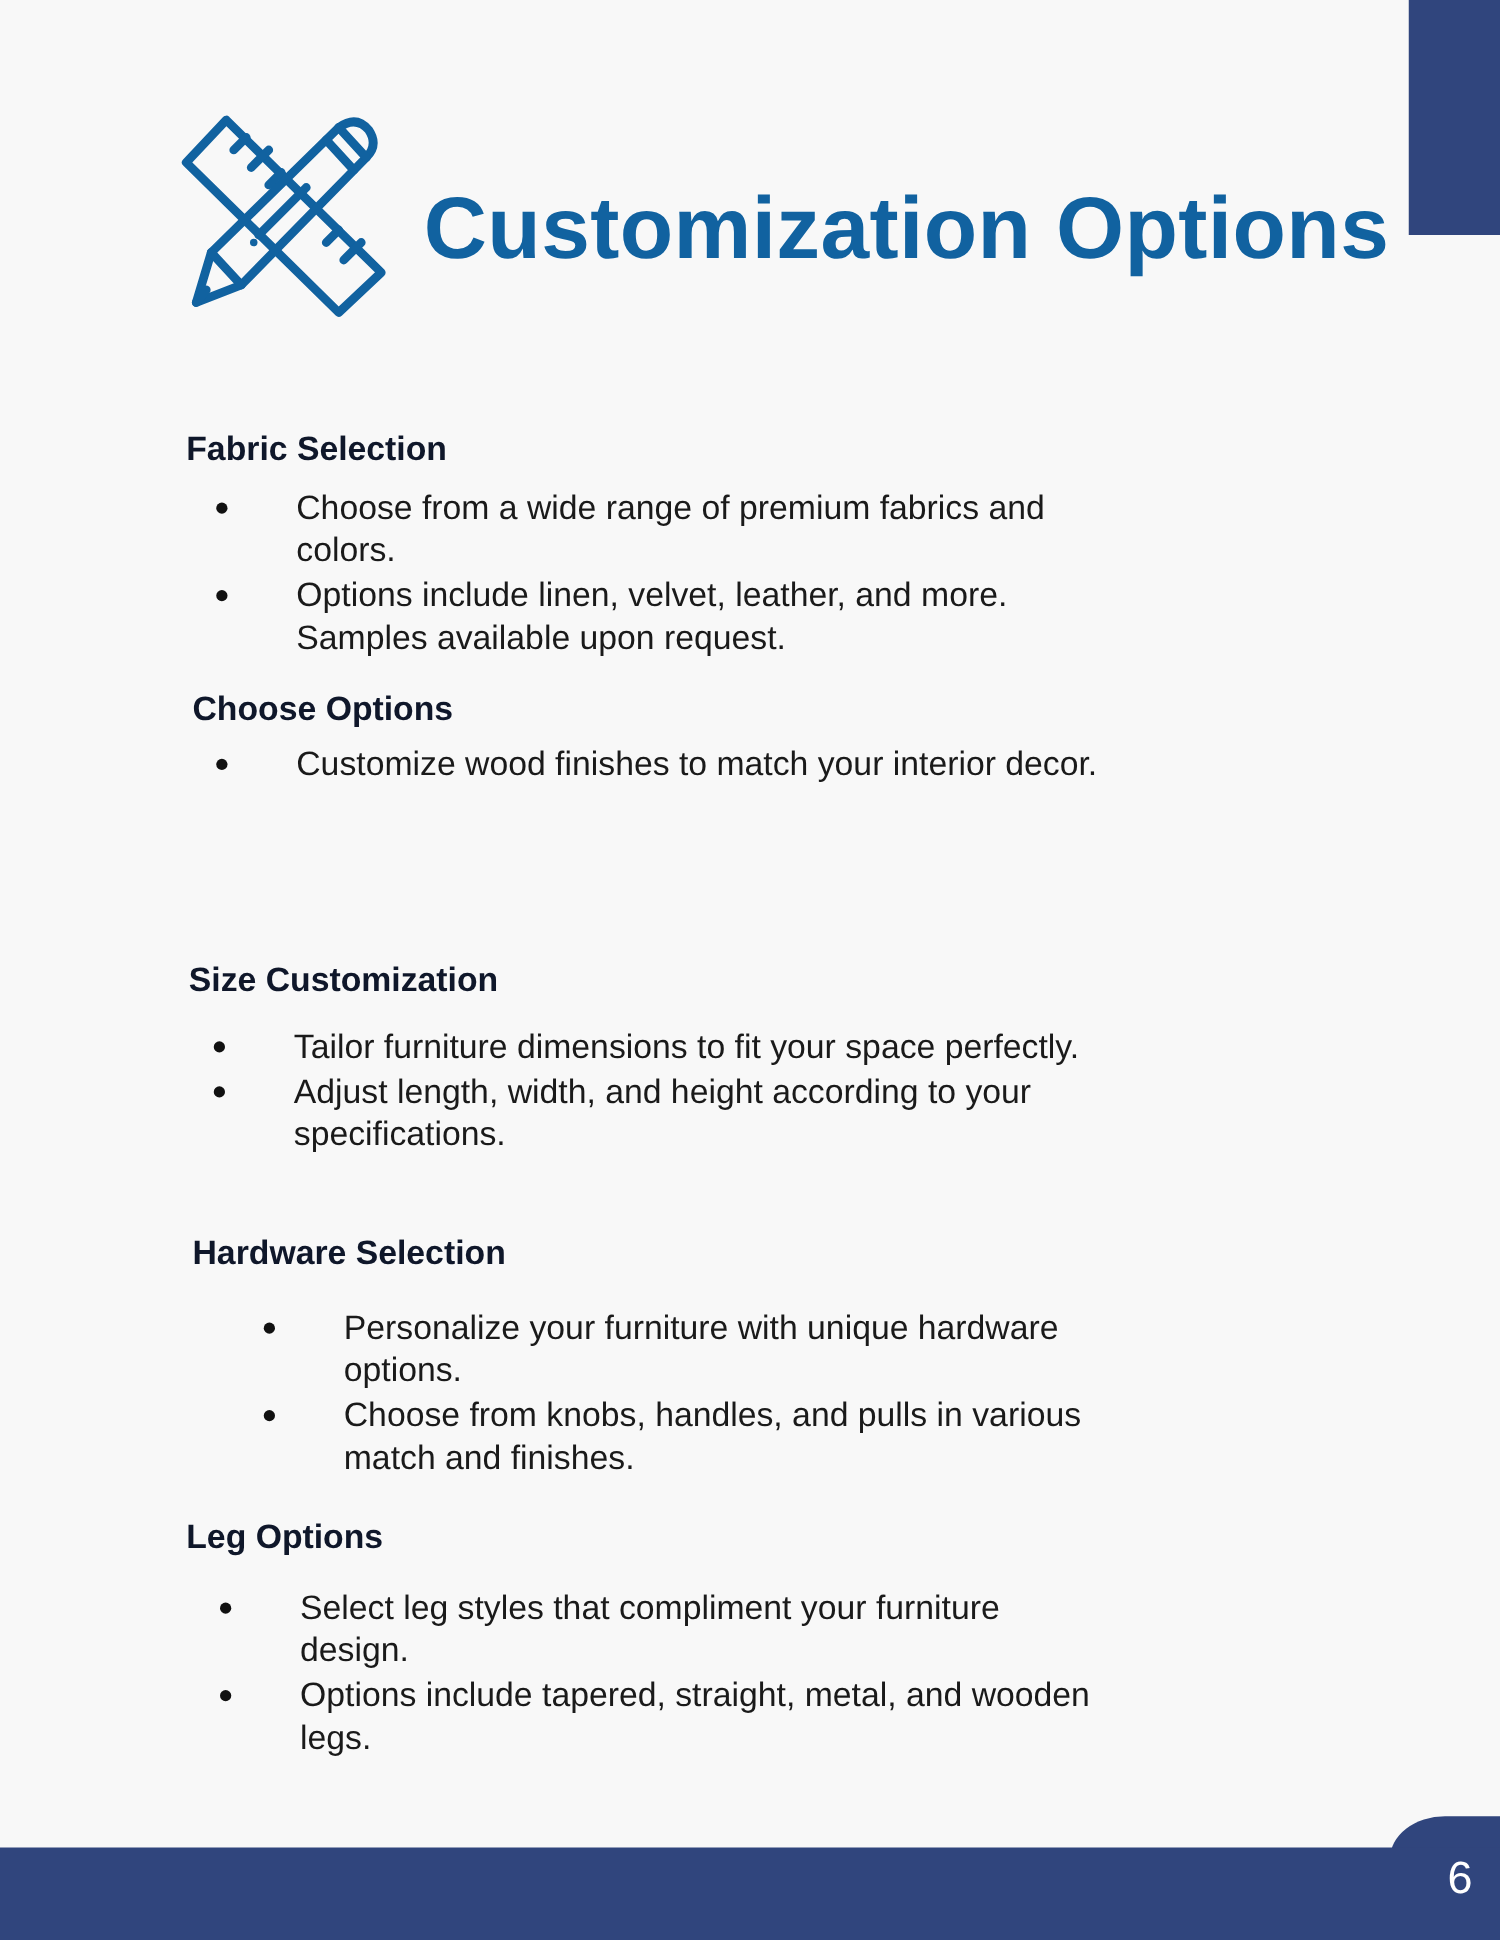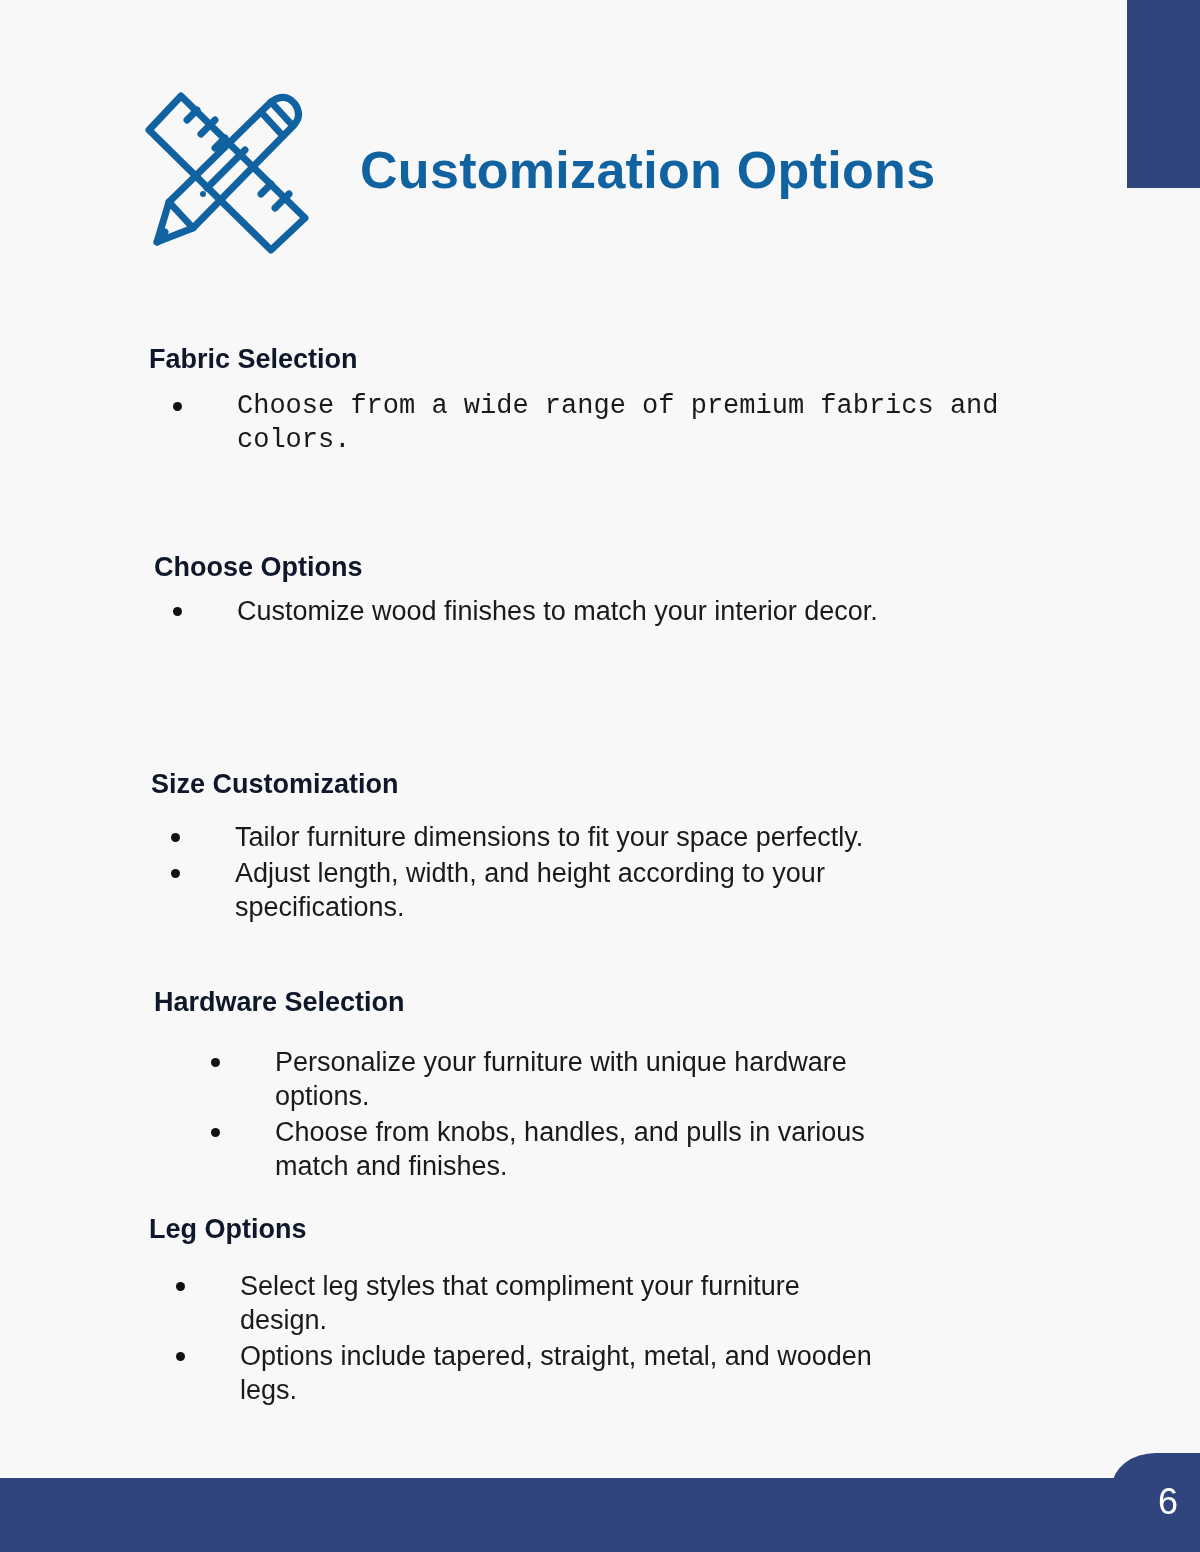--- a/index.html
+++ b/index.html
@@ -8,22 +8,22 @@
       background: #f8f8f8;
       font-family: "Liberation Sans", sans-serif;
       color: #1a1a1a;
     }
     .corner-bar {
       position: absolute; left: 1127px; top: 0; width: 73px; height: 188px;
       background: #30457d;
     }
     .icon-wrap { position: absolute; left: 143px; top: 90px; width: 168px; height: 165px; }
     .page-title {
-      position: absolute; left: 360px; top: 100px;
-      font-size: 52px; font-weight: bold; color: #1162a0; letter-spacing: 0.3px;
+      position: absolute; left: 339px; top: 100px;
+      font-size: 70px; font-weight: bold; color: #1162a0; letter-spacing: 0.3px;
       white-space: nowrap; line-height: 70px;
     }
     .section { position: absolute; left: 0; width: 1200px; }
     .section-heading {
       position: absolute; font-size: 27px; font-weight: bold; color: #0f172a;
       white-space: nowrap; line-height: 34px;
     }
     .bullet-list { position: absolute; margin: 0; padding: 0; list-style: none; }
     .bullet-item { position: relative; font-size: 27px; line-height: 34px; color: #1a1a1a; }
     .bullet-dot {
@@ -65,25 +65,30 @@
     <line x1="64" y1="98" x2="102" y2="60"></line>
     <line x1="60" y1="104" x2="60" y2="104" stroke-width="6"></line>
     <polyline points="14,152 22,142"></polyline>
   </svg>
 </div>
 
 <h1 class="page-title">Customization Options</h1>
 
 <div class="section">
   <div class="section-heading" style="left:149px; top:342px;">Fabric Selection</div>
-  <ul class="bullet-list" style="left:0; top:389px; width:1200px;font-family:Liberation Mono, monospace;">
+  <ul class="bullet-list" style="left:0; top:389px; width:1200px;">
     <li class="bullet-item" style="padding-left:237px;">
       <span class="bullet-dot" style="left:173px;"></span>
       <div>Choose from a wide range of premium fabrics and</div>
       <div>colors.</div>
+    </li>
+    <li class="bullet-item" style="padding-left:237px; margin-top:2px;">
+      <span class="bullet-dot" style="left:173px;"></span>
+      <div>Options include linen, velvet, leather, and more.</div>
+      <div>Samples available upon request.</div>
     </li>
   </ul>
 </div>
 
 <div class="section">
   <div class="section-heading" style="left:154px; top:550px;">Choose Options</div>
   <ul class="bullet-list" style="left:0; top:594px; width:1000px;">
     <li class="bullet-item" style="padding-left:237px;">
       <span class="bullet-dot" style="left:173px;"></span>
       <div>Customize wood finishes to match your interior decor.</div>

